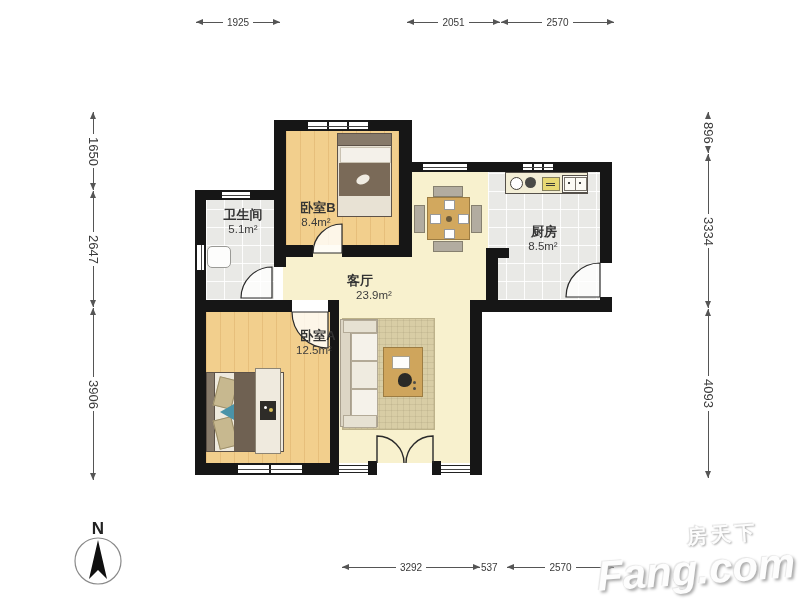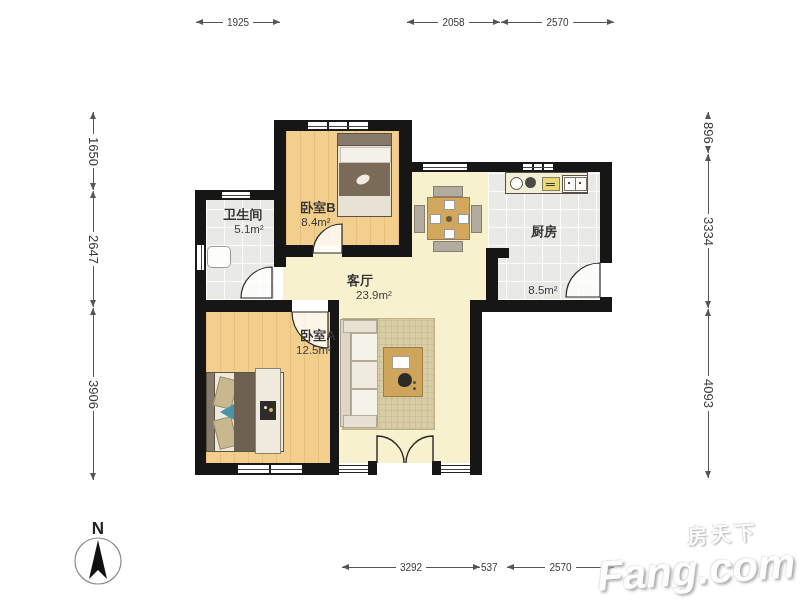--- a/index.html
+++ b/index.html
@@ -175,38 +175,38 @@
     <path d="M328 312 L292 312 A36 36 0 0 0 328 348 Z" fill="rgba(255,255,255,0.8)" stroke="#2a2a2a" stroke-width="1.2"></path>
     <path d="M272 298 L272 267 A31 31 0 0 0 241 298 Z" fill="rgba(255,255,255,0.8)" stroke="#2a2a2a" stroke-width="1.2"></path>
     <path d="M600 297 L600 263 A34 34 0 0 0 566 297 Z" fill="rgba(255,255,255,0.8)" stroke="#2a2a2a" stroke-width="1.2"></path>
     <path d="M377 463 L377 436 A27 27 0 0 1 404 463" fill="none" stroke="#2a2a2a" stroke-width="1.4"></path>
     <path d="M433 463 L433 436 A27 27 0 0 0 406 463" fill="none" stroke="#2a2a2a" stroke-width="1.4"></path>
     <circle cx="98" cy="561" r="23" fill="#fff" stroke="#8a8a8a" stroke-width="1.2"></circle>
     <polygon points="98,540 107,579 98,570 89,579" fill="#101010"></polygon>
   </svg>
 
   <div class="room-name" style="left:243px;top:206px;">卫生间</div>
-  <div class="room-area" style="left:243px;top:223px;margin-left:6px;">5.1m²</div>
+  <div class="room-area" style="left:243px;top:223px;">5.1m²</div>
   <div class="room-name" style="left:318px;top:199px;">卧室B</div>
   <div class="room-area" style="left:316px;top:216px;">8.4m²</div>
   <div class="room-name" style="left:544px;top:223px;">厨房</div>
-  <div class="room-area" style="left:543px;top:240px;margin-top:44px;">8.5m²</div>
+  <div class="room-area" style="left:543px;top:240px;">8.5m²</div>
   <div class="room-name" style="left:360px;top:272px;">客厅</div>
   <div class="room-area" style="left:374px;top:289px;">23.9m²</div>
   <div class="room-name" style="left:318px;top:327px;">卧室A</div>
   <div class="room-area" style="left:314px;top:344px;">12.5m²</div>
 
   <div class="dimh" style="left:196px;top:14px;width:84px;">
     <span class="dline l"></span>
       <span class="dtext">1925</span>
       <span class="dline r"></span>
   </div>
   <div class="dimh" style="left:407px;top:14px;width:93px;">
     <span class="dline l"></span>
-      <span class="dtext">2058</span>
+      <span class="dtext">2051</span>
       <span class="dline r"></span>
   </div>
   <div class="dimh" style="left:501px;top:14px;width:113px;">
     <span class="dline l"></span>
       <span class="dtext">2570</span>
       <span class="dline r"></span>
   </div>
 
   <div class="dimh" style="left:342px;top:559px;width:138px;">
     <span class="dline l"></span>

